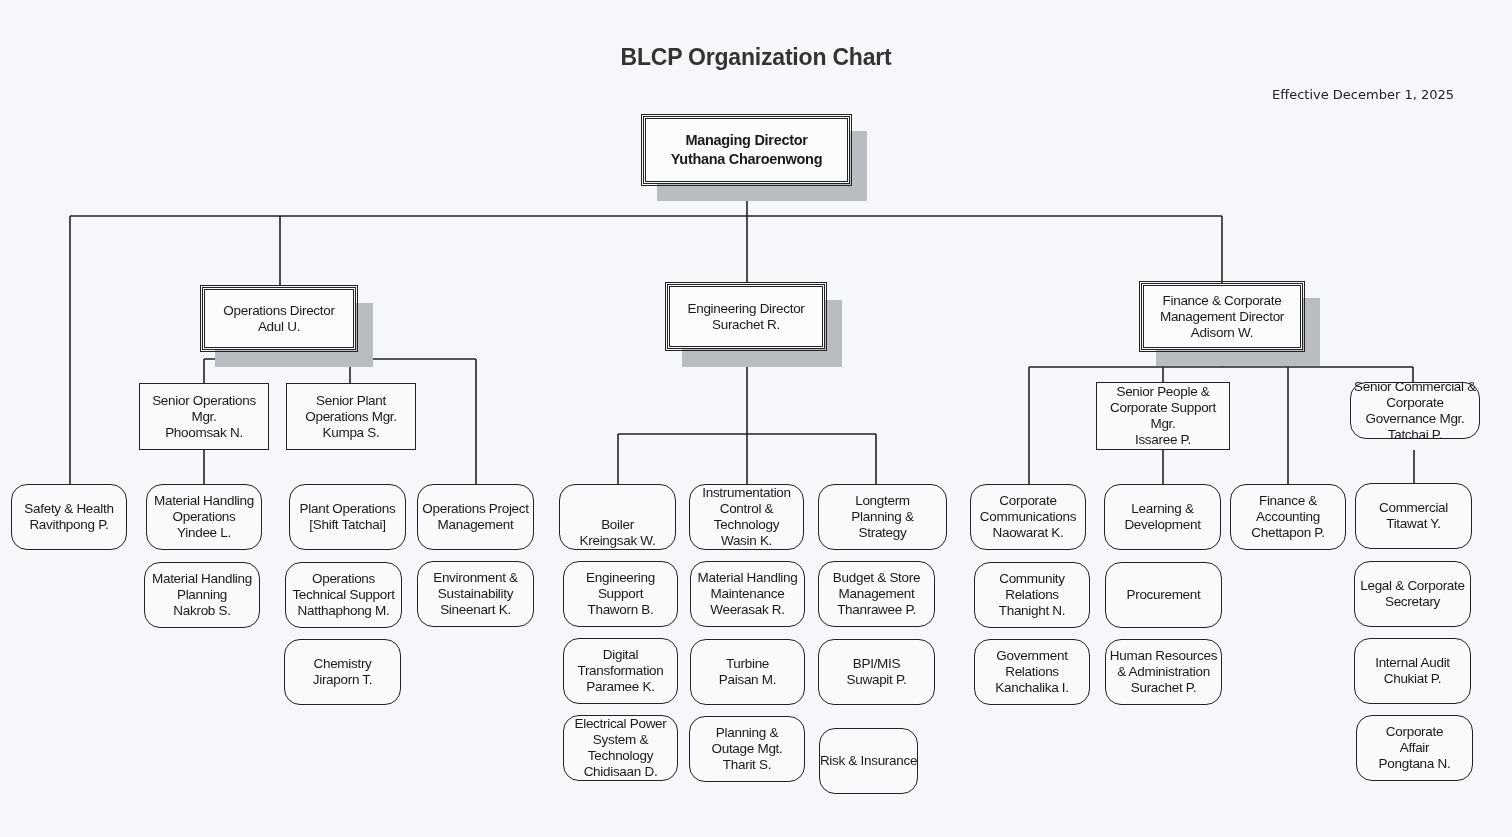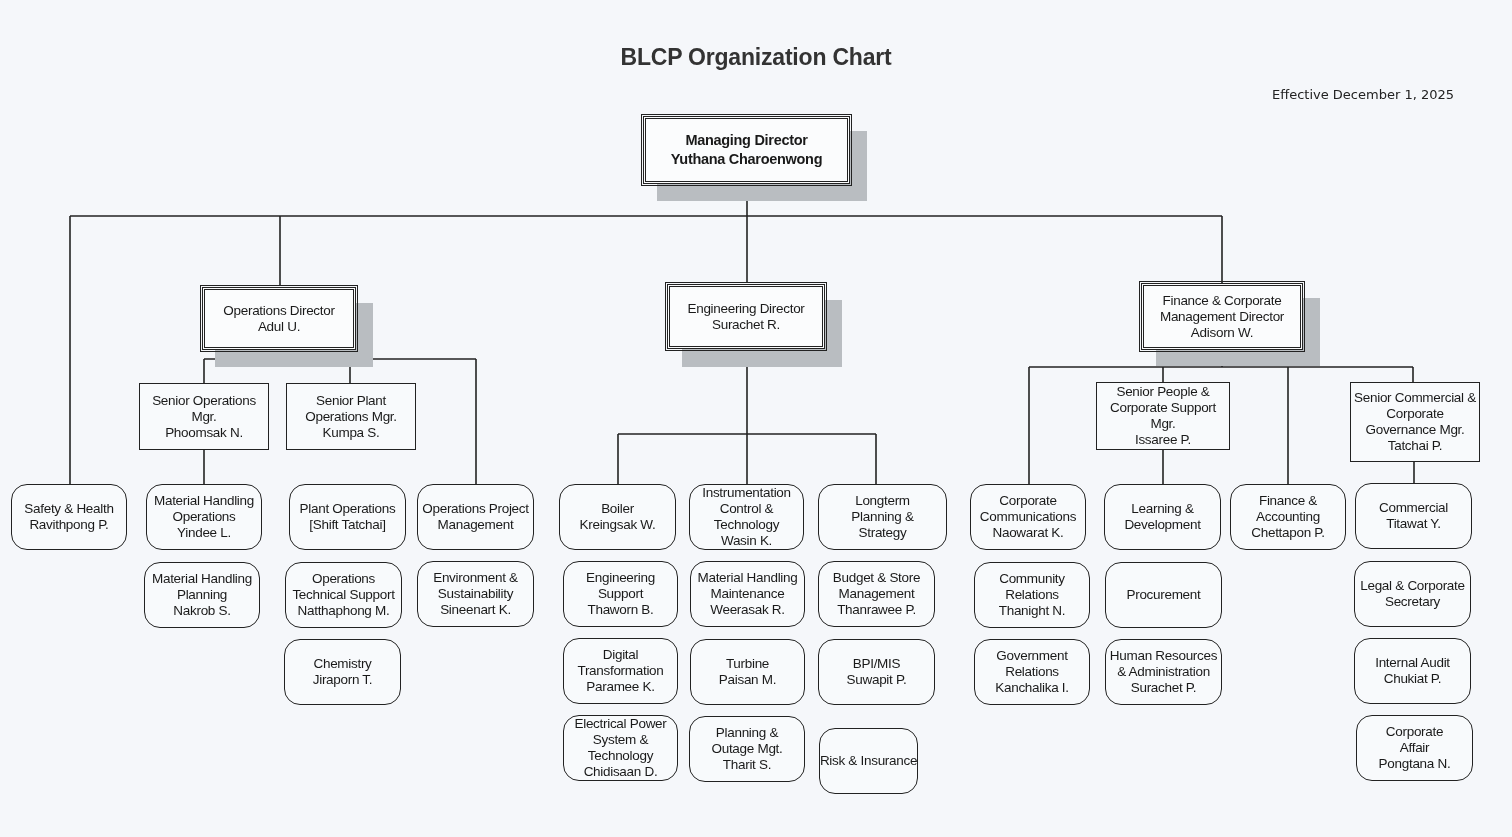--- a/index.html
+++ b/index.html
@@ -106,21 +106,21 @@
     <span class="line">Senior Plant</span>
     <span class="line">Operations Mgr.</span>
     <span class="line">Kumpa S.</span>
   </div>
 <div class="node mgr" style="left:1096px;top:382px;width:134px;height:68px;">
     <span class="line">Senior People &amp;</span>
     <span class="line">Corporate Support</span>
     <span class="line">Mgr.</span>
     <span class="line">Issaree P.</span>
   </div>
-<div class="node mgr" style="left:1350px;top:382px;width:130px;height:80px;">
+<div class="node mgr" style="left:1350px;top:382px;width:130px;height:57px;border-radius:16px;">
     <span class="line">Senior Commercial &amp;</span>
     <span class="line">Corporate</span>
     <span class="line">Governance Mgr.</span>
     <span class="line">Tatchai  P.</span>
   </div>
 
 <div class="node unit" style="left:11px;top:484px;width:116px;height:66px;">
     <span class="line">Safety &amp; Health</span>
     <span class="line">Ravithpong P.</span>
   </div>
@@ -151,21 +151,21 @@
 <div class="node unit" style="left:417px;top:484px;width:117px;height:66px;">
     <span class="line">Operations Project</span>
     <span class="line">Management</span>
   </div>
 <div class="node unit" style="left:417px;top:561px;width:117px;height:66px;">
     <span class="line">Environment &amp;</span>
     <span class="line">Sustainability</span>
     <span class="line">Sineenart K.</span>
   </div>
 
-<div class="node unit" style="left:559px;top:484px;width:117px;height:66px;">
+<div class="node unit" style="left:559px;top:484px;width:117px;height:66px;justify-content:flex-end;">
     <span class="line">Boiler</span>
     <span class="line">Kreingsak W.</span>
   </div>
 <div class="node unit" style="left:563px;top:561px;width:115px;height:66px;">
     <span class="line">Engineering</span>
     <span class="line">Support</span>
     <span class="line">Thaworn B.</span>
   </div>
 <div class="node unit" style="left:563px;top:638px;width:115px;height:66px;">
     <span class="line">Digital</span>

